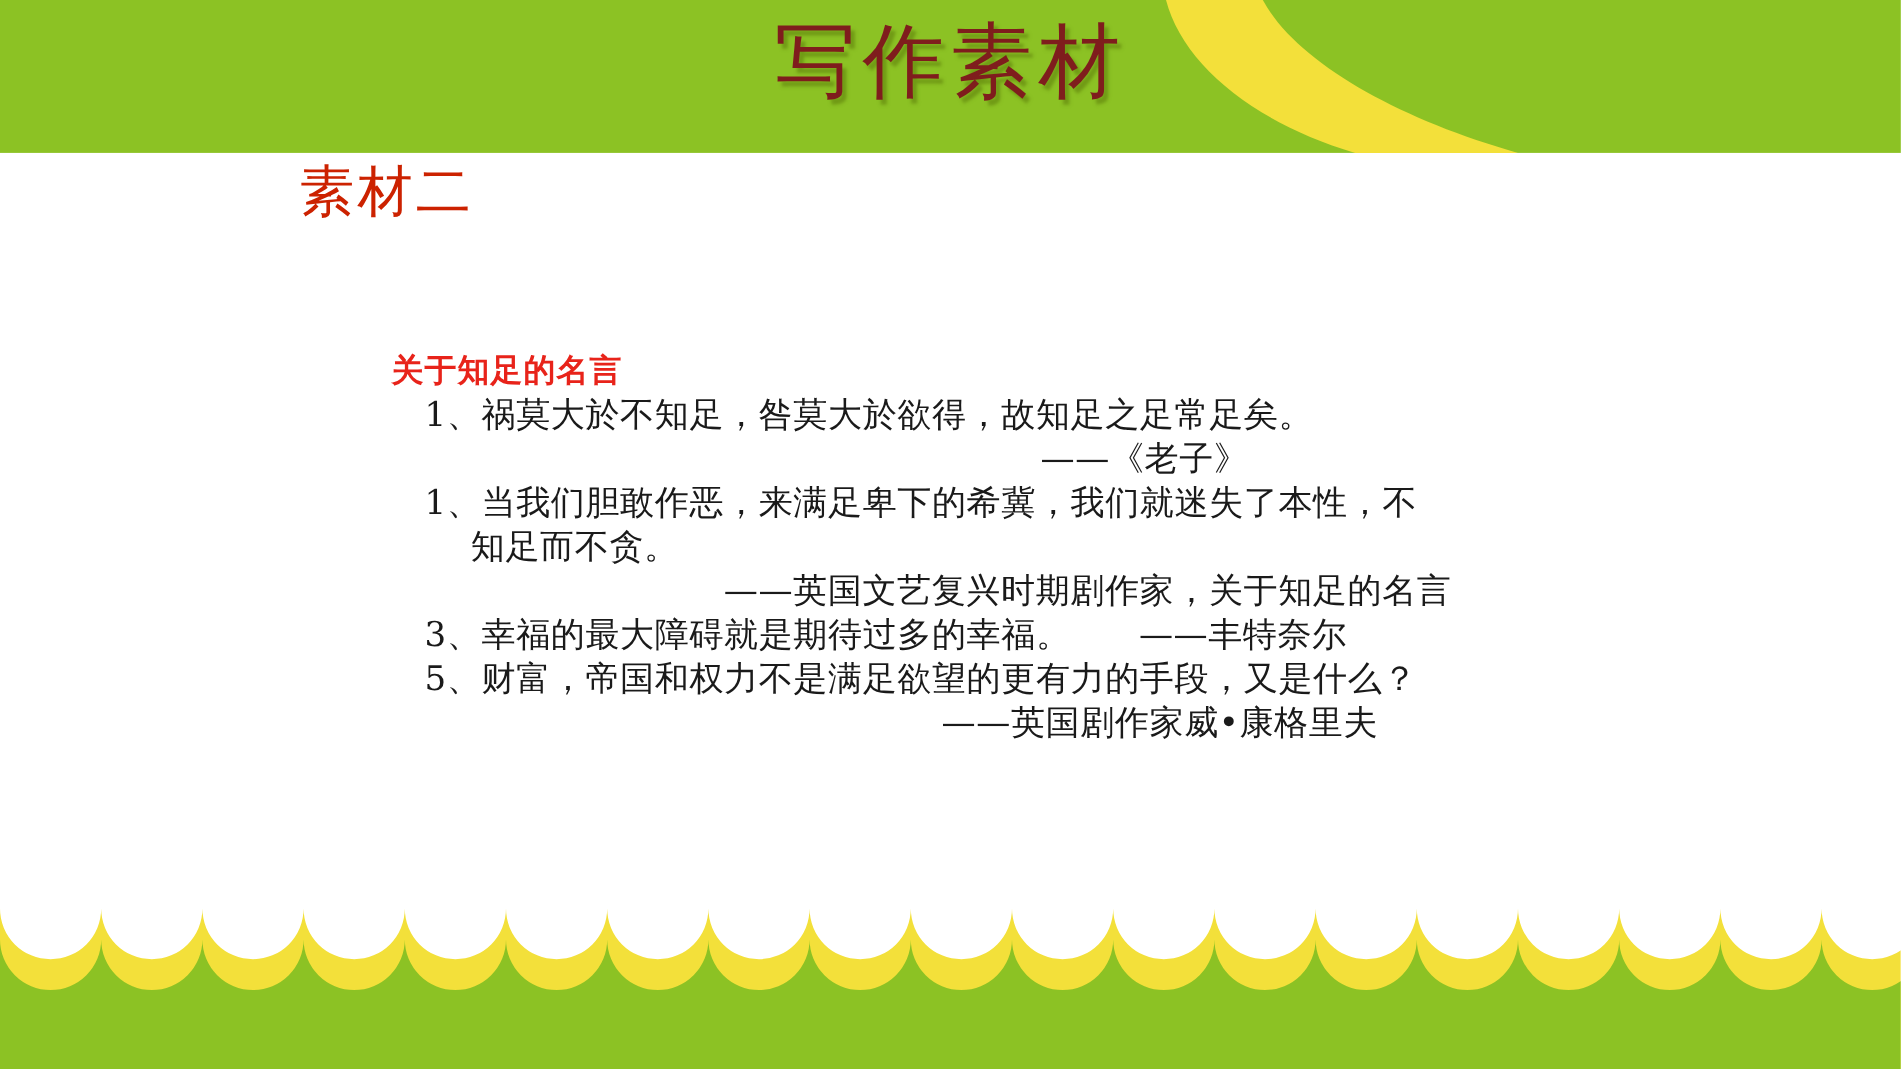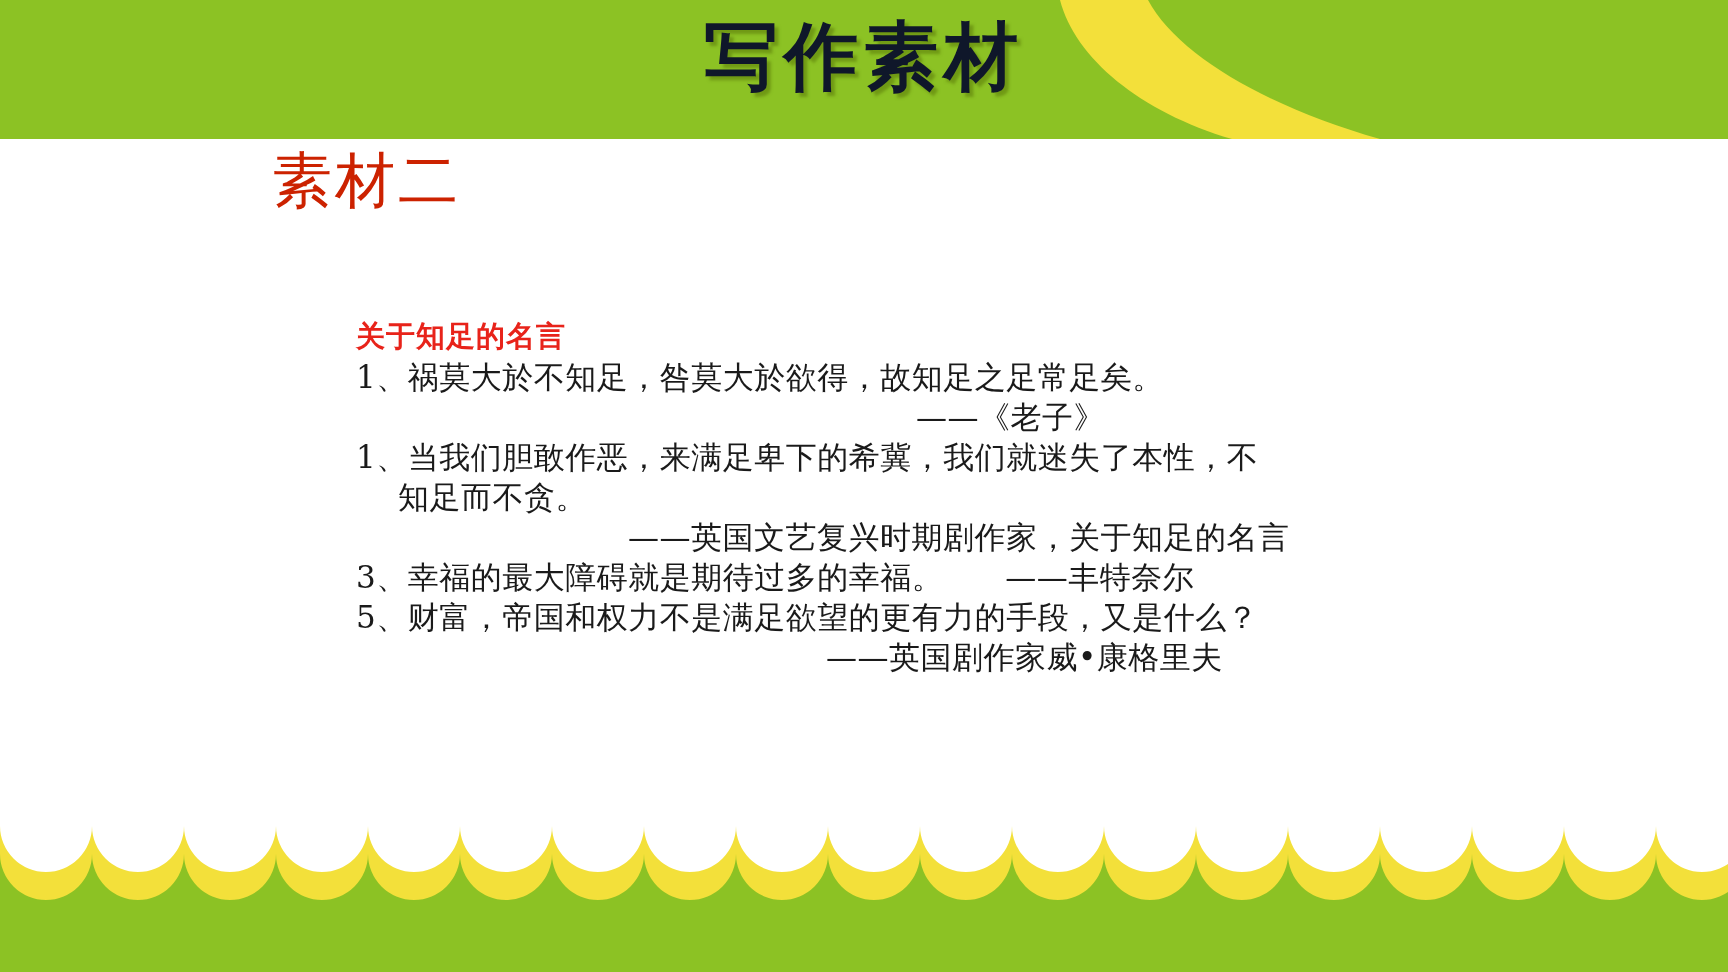--- a/index.html
+++ b/index.html
@@ -31,35 +31,35 @@
     height: 139px;
   }
   .header-title {
     position: absolute;
     left: 0;
     top: 14px;
     width: 1728px;
     text-align: center;
     font-family: "DejaVu Sans", "Liberation Sans", sans-serif;
     font-size: 74px;
-    font-weight: bold;
-    color: #0f172a;
+    font-weight: normal;
+    color: #7f1d1d;
     letter-spacing: 6px;
     text-shadow: 4px 4px 3px rgba(90,120,10,0.55);
     z-index: 3;
     line-height: 1.15;
   }
 
   
   .section-title {
     position: absolute;
     left: 272px;
     top: 141px;
     font-family: "DejaVu Serif", "Liberation Serif", serif;
-    font-size: 60px;
+    font-size: 50px;
     color: #cc2200;
     letter-spacing: 3px;
     white-space: nowrap;
   }
 
   
   .body-block {
     position: absolute;
     left: 356px;
     top: 318px;
@@ -74,20 +74,21 @@
     line-height: 1.25;
     margin-bottom: 4px;
   }
   .line {
     font-family: "DejaVu Serif", "Liberation Serif", serif;
     font-size: 31px;
     color: #1a1a1a;
     line-height: 1.29;
     white-space: pre;
     letter-spacing: 0.5px;
+    margin-left: 30px;
   }
   .line.indent-1 { padding-left: 42px; }
   .line.attrib-loz { padding-left: 560px; }
   .line.attrib-shake { padding-left: 272px; }
   .line.attrib-last { padding-left: 470px; }
 
   
   .bottom-deco {
     position: absolute;
     left: 0;

